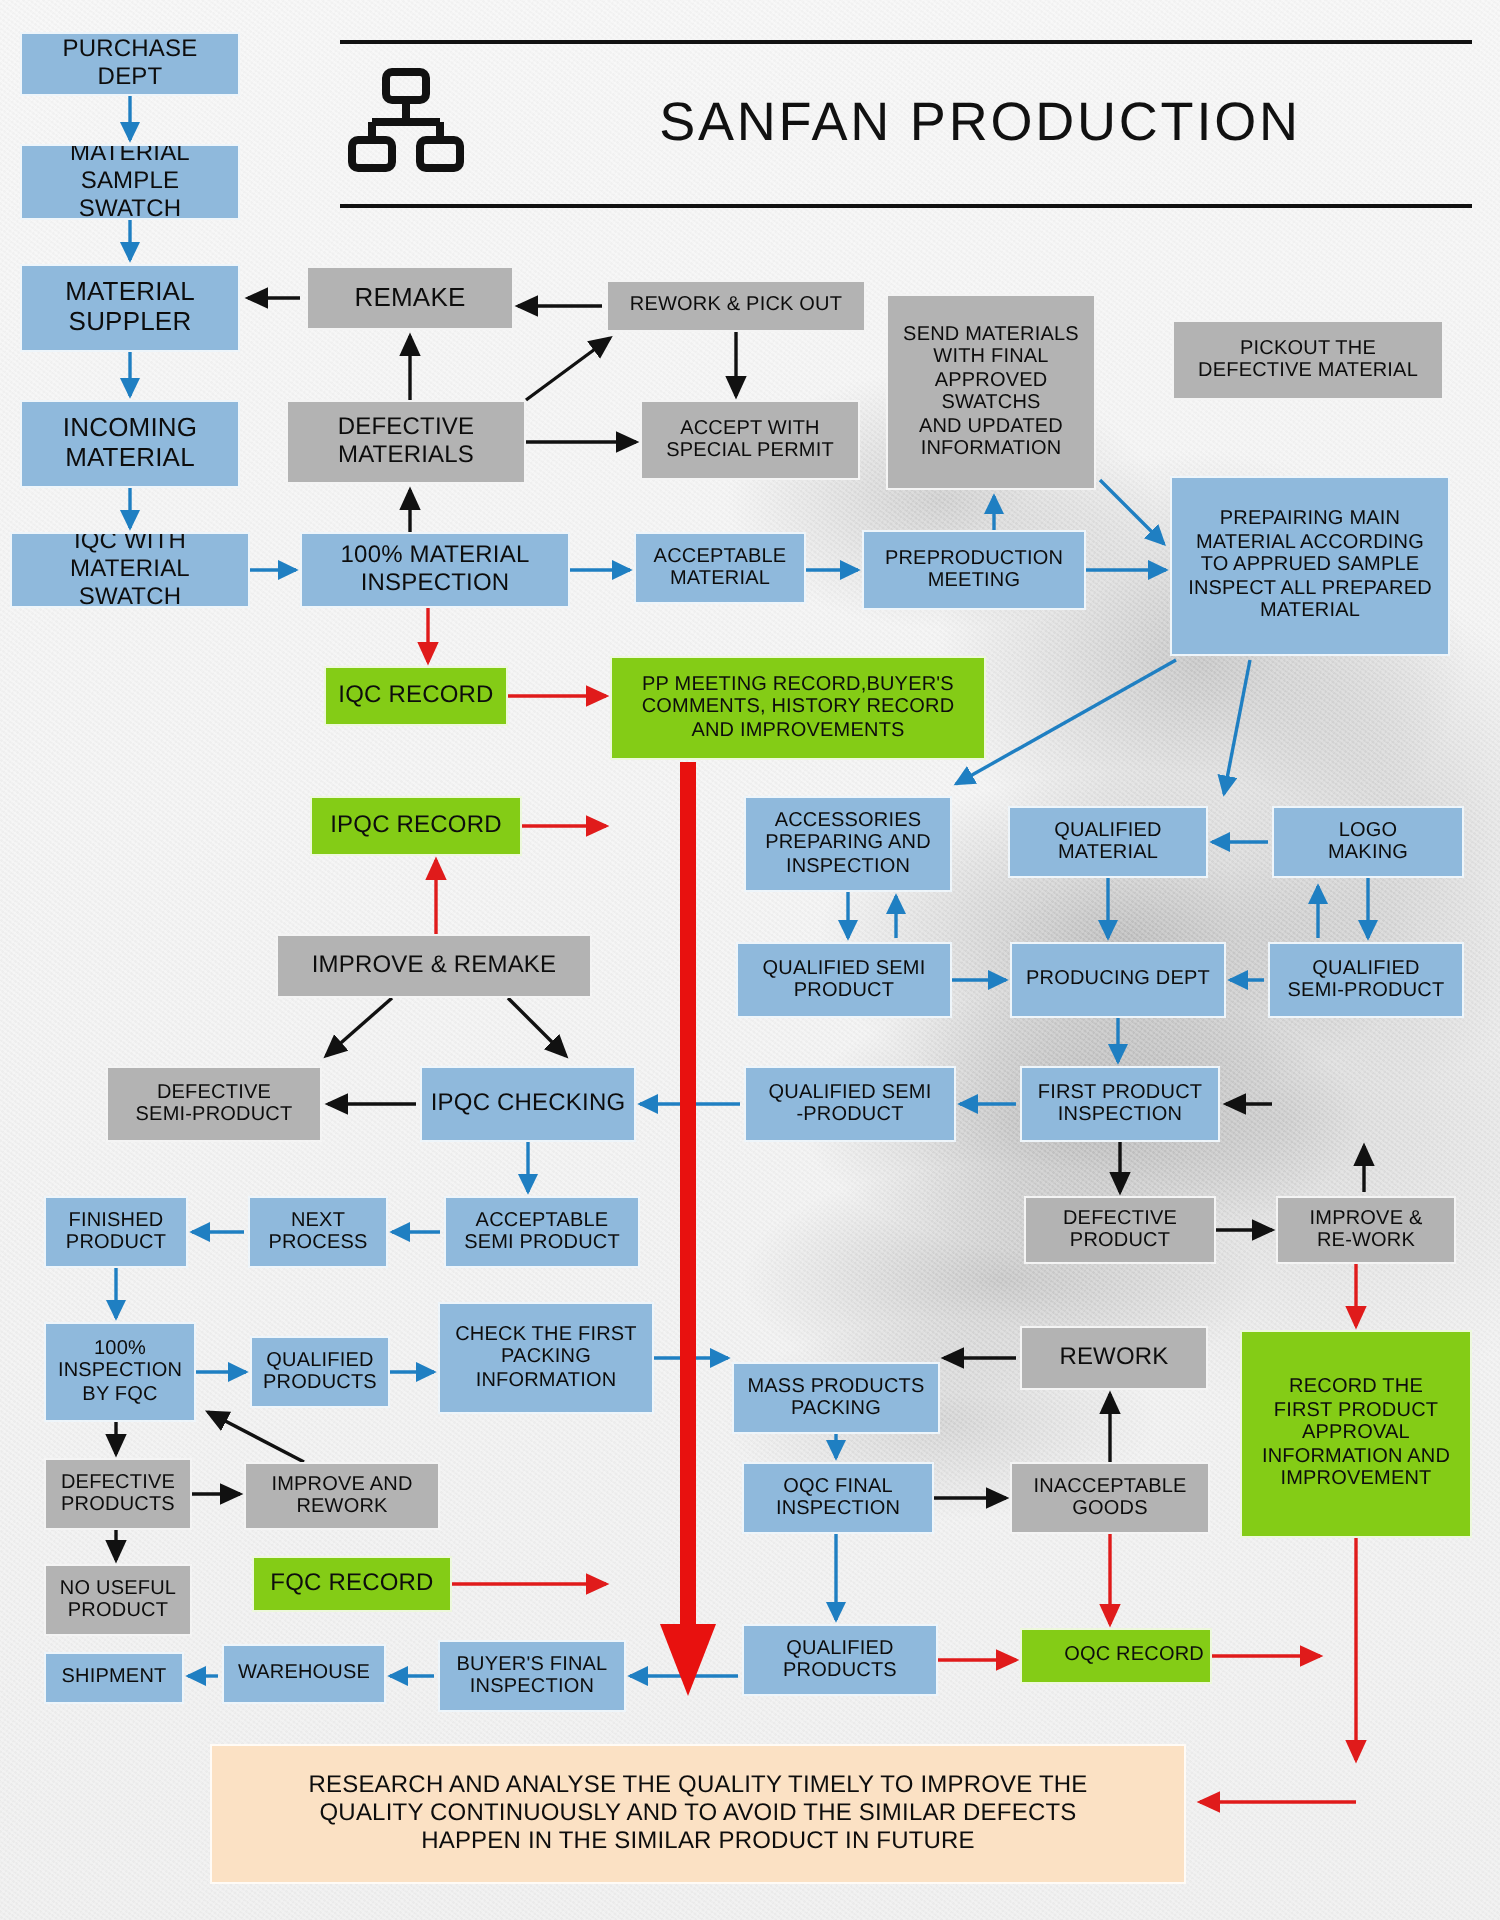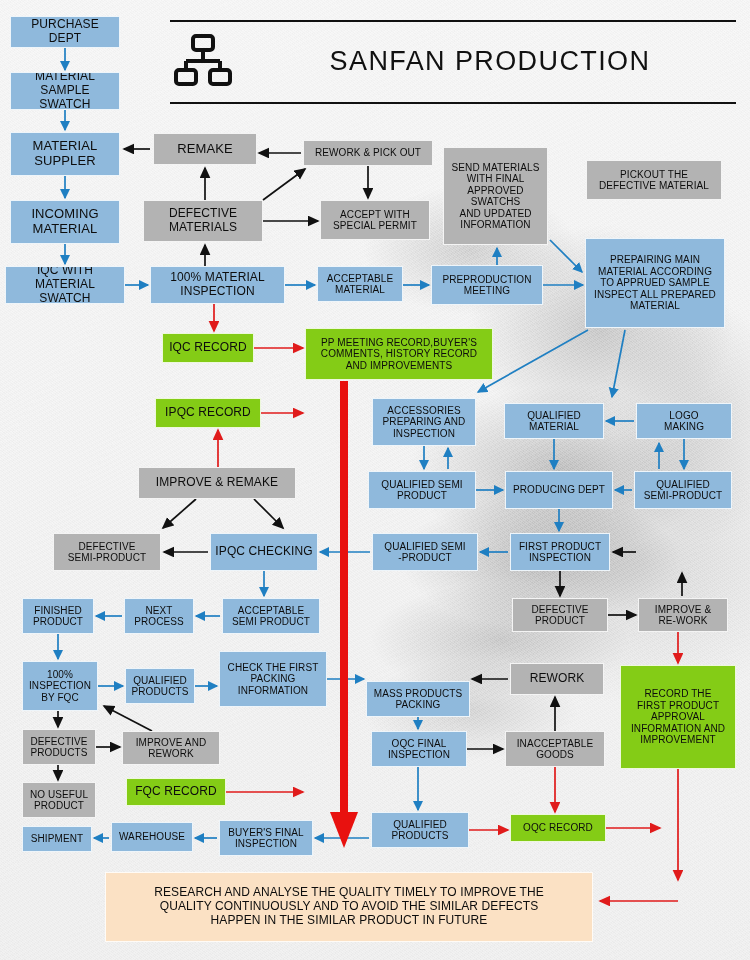--- a/index.html
+++ b/index.html
@@ -381,21 +381,21 @@
       </div>
       <div class="node blue sm" style="left: 111px; top: 822px; width: 82px; height: 30px;">
         <span>WAREHOUSE</span>
       </div>
       <div class="node blue sm" style="left: 219px; top: 820px; width: 94px; height: 36px;">
         <span>BUYER'S FINAL<br>INSPECTION</span>
       </div>
       <div class="node blue sm" style="left: 371px; top: 812px; width: 98px; height: 36px;">
         <span>QUALIFIED<br>PRODUCTS</span>
       </div>
-      <div class="node pink sm" style="left: 510px; top: 814px; width: 96px; height: 28px;">
+      <div class="node pink sm" style="left: 510px; top: 814px; width: 96px; height: 28px; justify-content: flex-end;">
         <span>OQC  RECORD</span>
       </div>
       <div class="node cream md" style="left: 105px; top: 872px; width: 488px; height: 70px;">
         <span>RESEARCH AND ANALYSE THE QUALITY  TIMELY TO IMPROVE  THE<br>QUALITY  CONTINUOUSLY AND TO AVOID THE SIMILAR  DEFECTS<br>HAPPEN  IN  THE  SIMILAR  PRODUCT IN  FUTURE</span>
       </div>
     </div>
 
 </div>
 
 </body></html>

